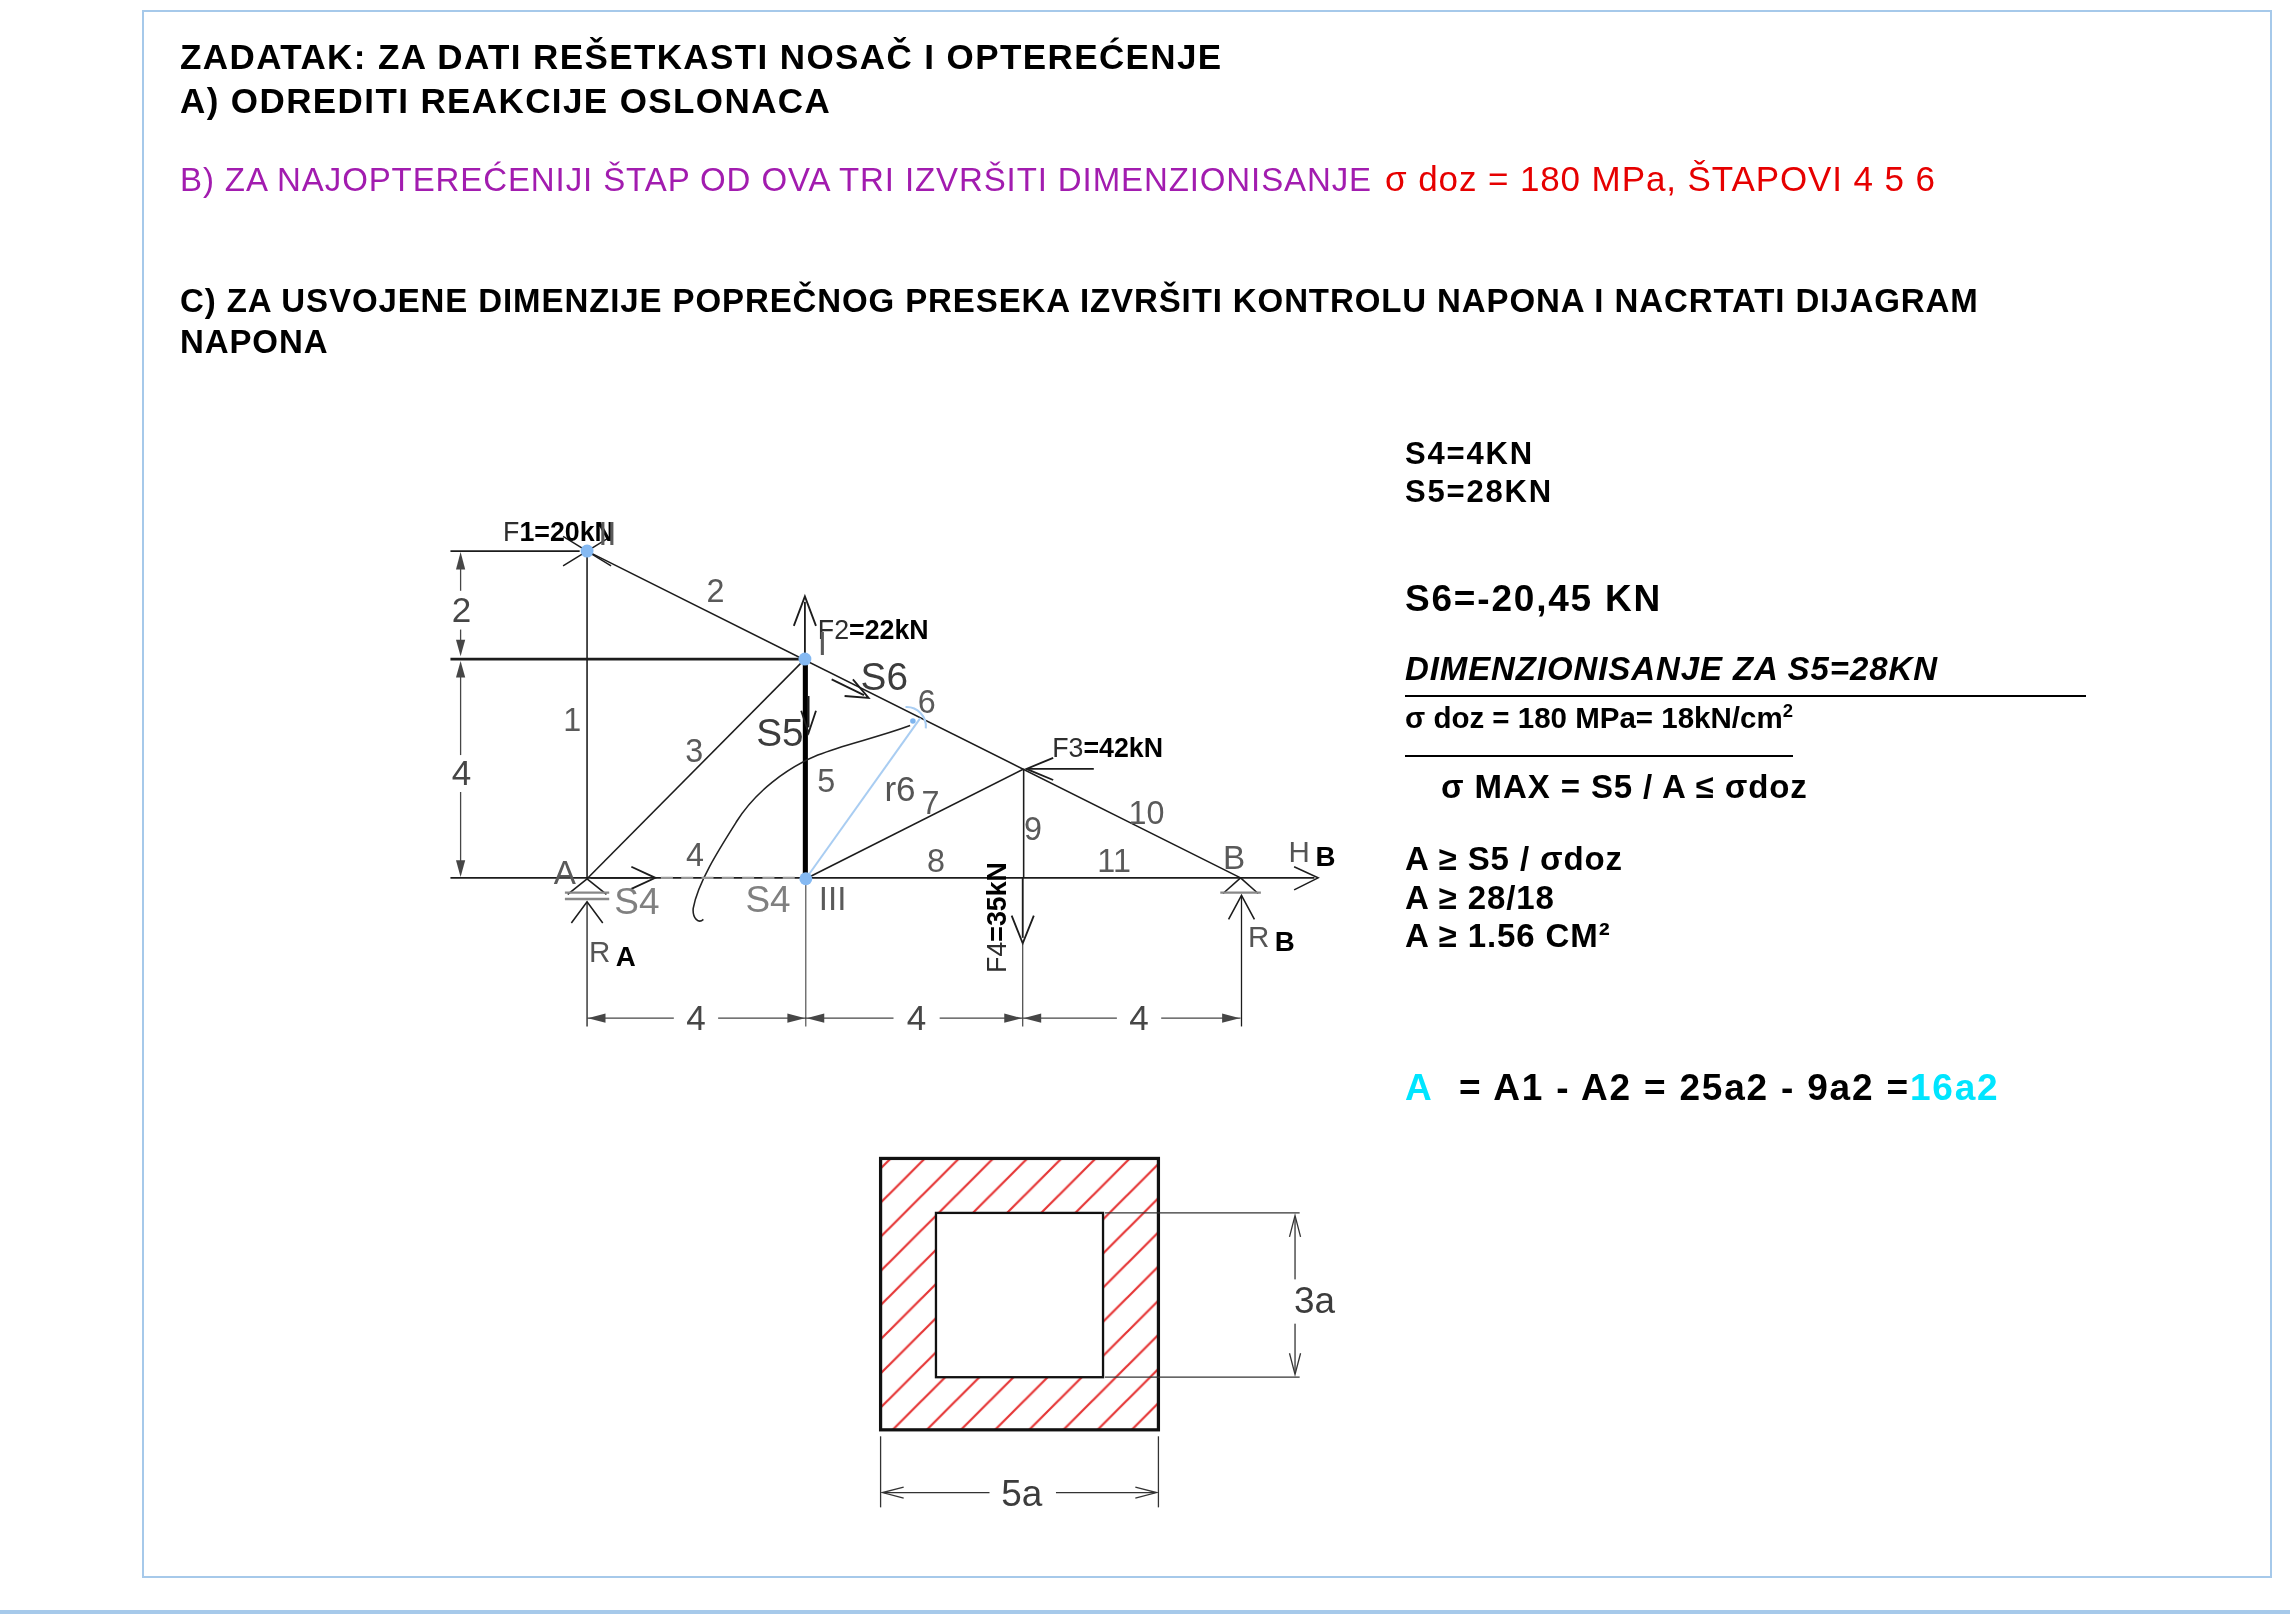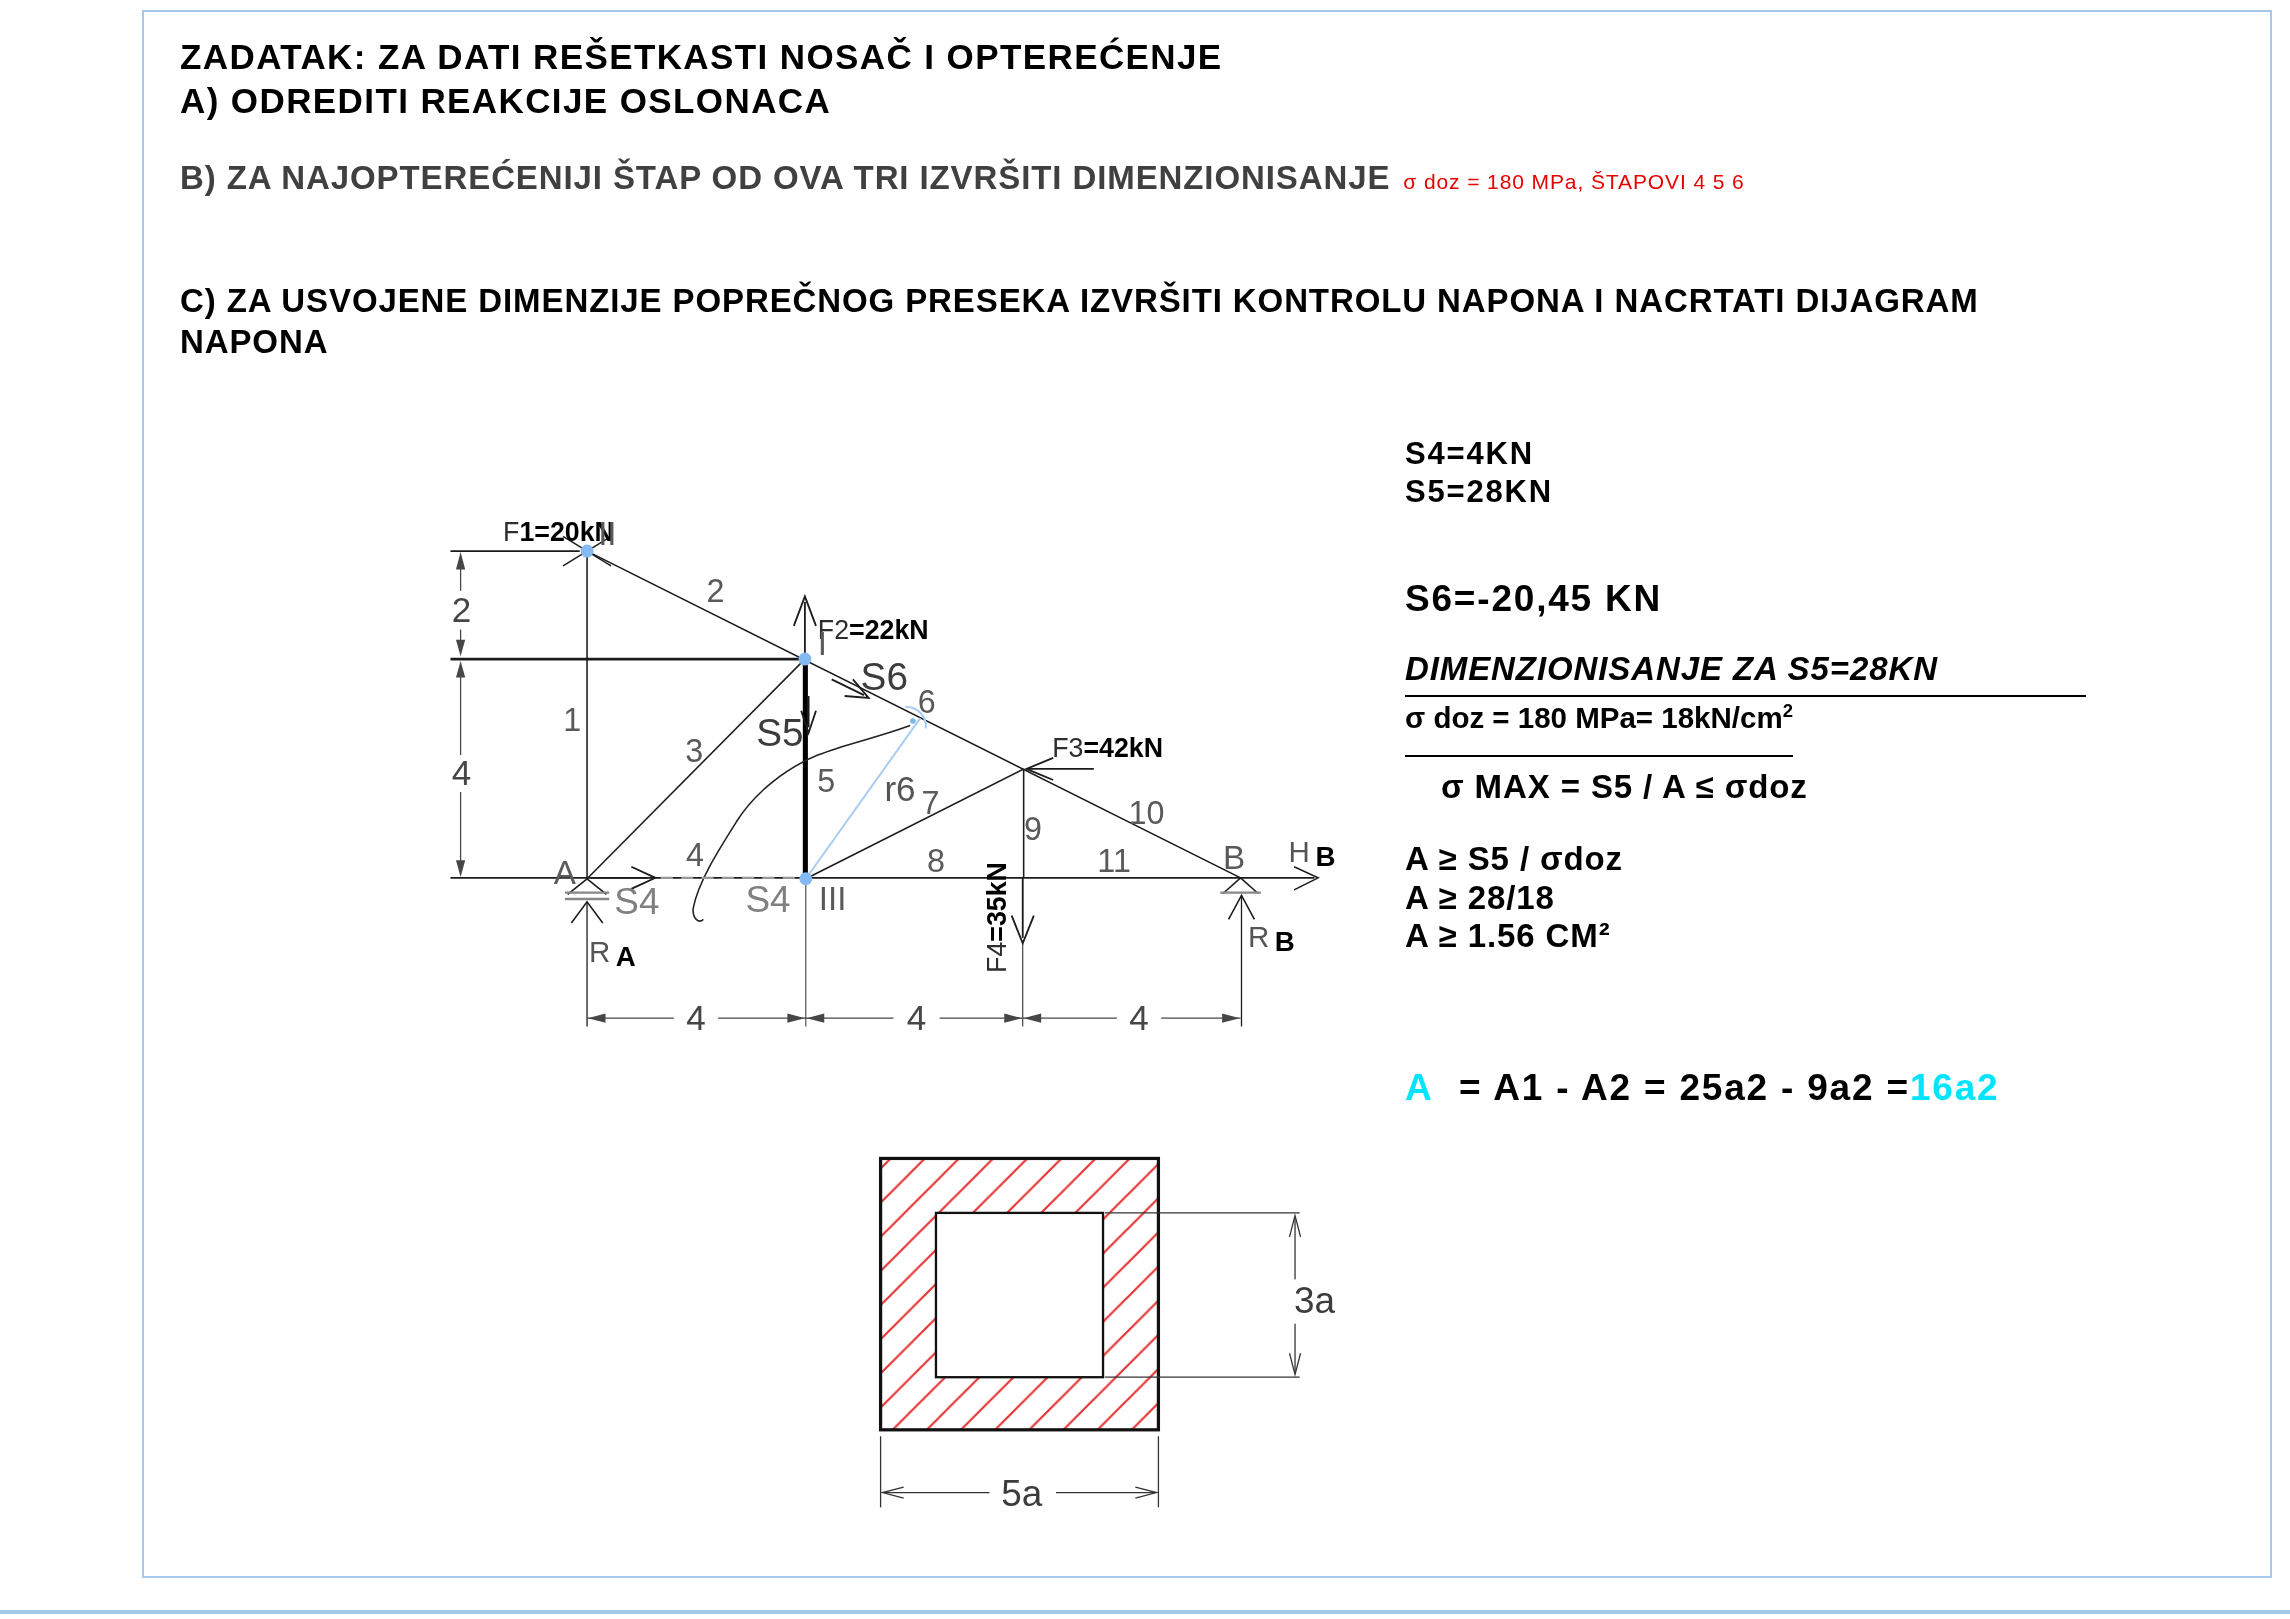--- a/index.html
+++ b/index.html
@@ -2,22 +2,22 @@
 <html style="font-size:14.8px"><head>
 <meta charset="utf-8">
 <style>
   html,body { margin:0; padding:0; background:#ffffff; }
   .page { position:relative; width:2291px; height:1620px; background:#ffffff;
           font-family:"Liberation Sans", sans-serif; overflow:hidden; }
   .abs { position:absolute; }
 
   
   .t-main  { font-size:35px; font-weight:bold; color:#000; letter-spacing:1.4px; white-space:nowrap; }
-  .t-red-b { font-size:33px; font-weight:bold; color:#404040; letter-spacing:0.9px; white-space:nowrap; }
-  .t-red-l { font-size:21px; font-weight:normal; color:#e60000; letter-spacing:0.9px; margin-left:13px; }
+  .t-red-b { font-size:33px; font-weight:normal; color:#a21caf; letter-spacing:0.9px; white-space:nowrap; }
+  .t-red-l { font-size:35px; font-weight:normal; color:#e60000; letter-spacing:0.9px; margin-left:13px; }
   .t-c     { font-size:33px; font-weight:bold; color:#000; letter-spacing:0.9px; white-space:nowrap;margin-top:44px; }
 
   
   .res { white-space:nowrap; color:#000; }
   .r-s45   { font-size:31px; font-weight:bold; letter-spacing:1.8px; }
   .r-s6    { font-size:37px; font-weight:bold; letter-spacing:1.8px; }
   .r-head  { font-size:33px; font-weight:bold; font-style:italic; letter-spacing:0.9px;
              display:inline-block; border-bottom:2.8px solid #000; padding-bottom:7.4px; width:681px; }
   .r-sig   { font-size:29.5px; font-weight:bold; display:inline-block;
              border-bottom:2.8px solid #000; padding-bottom:20px; }

